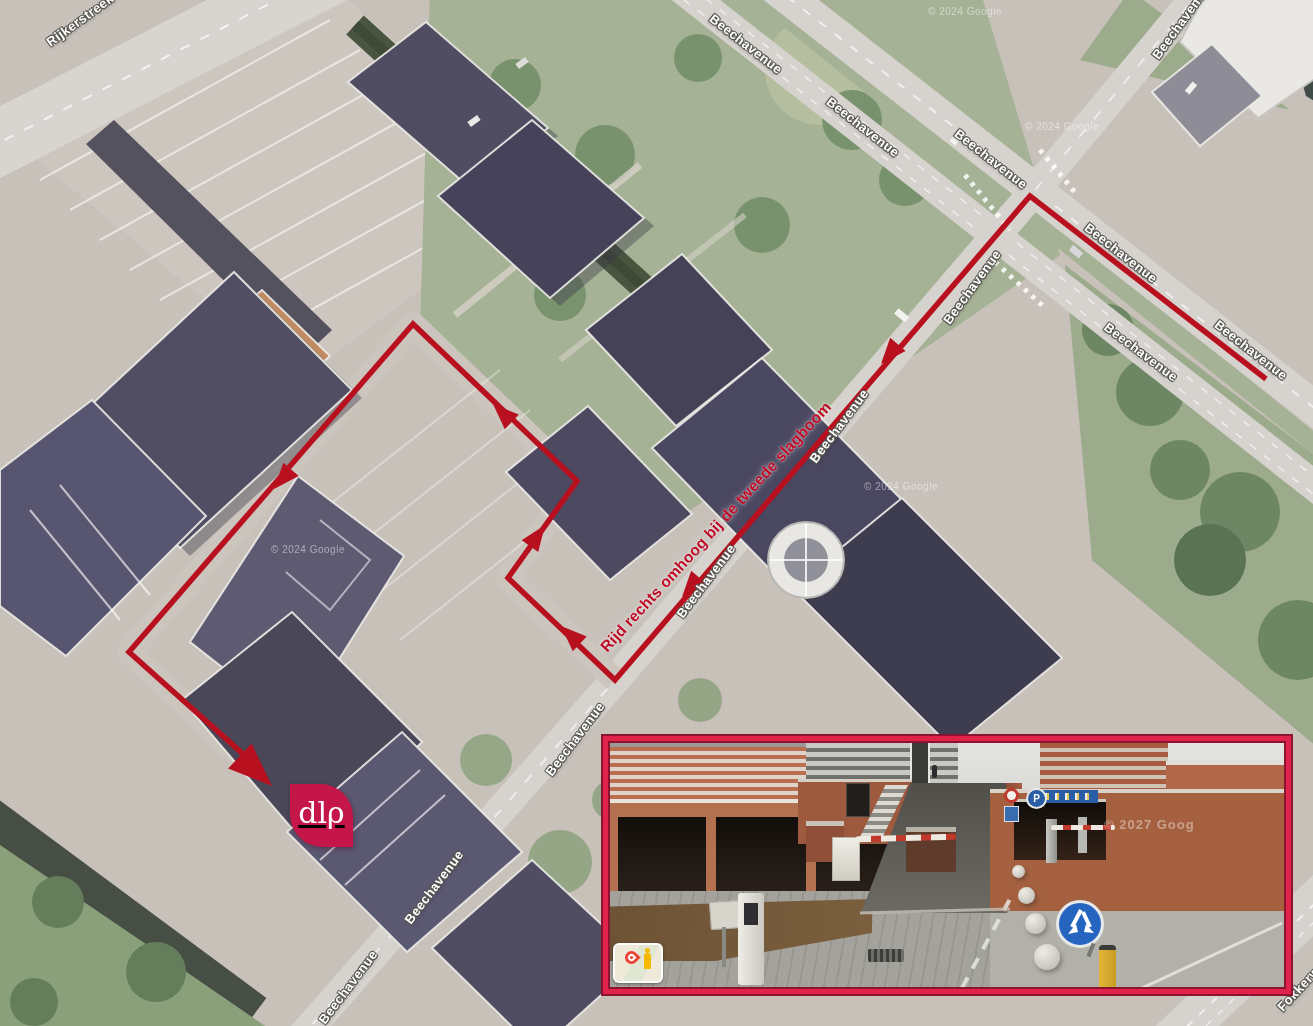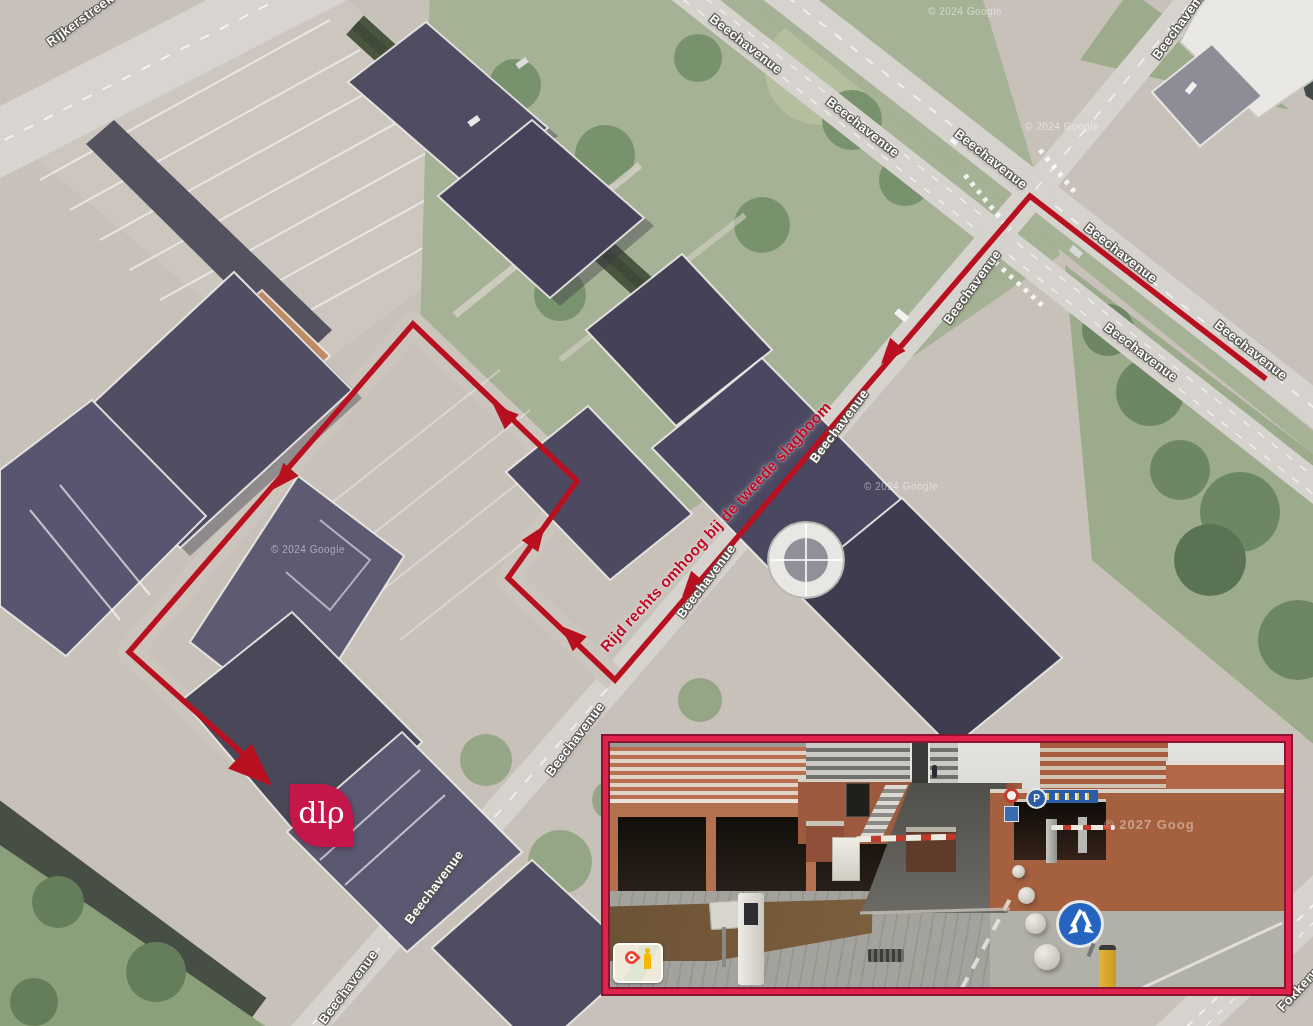--- a/index.html
+++ b/index.html
@@ -7,21 +7,21 @@
          font-family:"Liberation Sans",sans-serif;}
   .map-svg{position:absolute;left:0;top:0;}
   
   .st-label{position:absolute;color:#ffffff;font-size:13px;font-weight:bold;letter-spacing:.4px;
     white-space:nowrap;transform-origin:center;
     text-shadow:-1px -1px 0 #56554f,1px -1px 0 #56554f,-1px 1px 0 #56554f,1px 1px 0 #56554f,0 2px 3px rgba(40,40,40,.35);}
   .wm-label{position:absolute;color:rgba(255,255,255,.48);font-size:10px;letter-spacing:.5px;white-space:nowrap;}
   .annotation{position:absolute;color:#bf0a26;font-weight:bold;font-size:15.5px;letter-spacing:.2px;white-space:nowrap;
     transform-origin:center;text-shadow:0 0 2px rgba(255,255,255,.75),0 0 6px rgba(255,255,255,.5);}
   .marker{position:absolute;width:63px;height:63px;background:#c5164a;border-radius:0 52% 0 52%;
-    display:flex;align-items:center;justify-content:center;box-shadow:1px 2px 5px rgba(60,0,15,.35);}
+    display:flex;align-items:center;justify-content:center;box-shadow:1px 2px 5px rgba(60,0,15,.35);text-decoration:underline;}
   .marker span{color:#fff;font-family:"DejaVu Serif",serif;font-size:30px;line-height:1;display:block;margin-top:-6px;}
   
   .inset{position:absolute;left:601px;top:734px;width:692px;height:262px;background:#8c1430;padding:2px;box-sizing:border-box;}
   .inset-frame{width:100%;height:100%;background:#e0234a;padding:5px;box-sizing:border-box;}
   .photo{position:relative;width:100%;height:100%;border:2px solid #8c1430;box-sizing:border-box;overflow:hidden;
     background:linear-gradient(#e3e4e0 0%,#d4d4d0 35%,#c7c7c3 60%);}
   .ph{position:absolute;}
   .railL{left:0;top:0;width:212px;height:4px;background:#9a9a96;}
   .bgL{left:0;top:4px;width:202px;height:54px;background:repeating-linear-gradient(180deg,#bc6e50 0 4px,#ddd3c8 4px 8px);}
   .bgM{left:196px;top:0;width:152px;height:64px;background:repeating-linear-gradient(180deg,#c9c8c4 0 5px,#70706c 5px 9px);}

